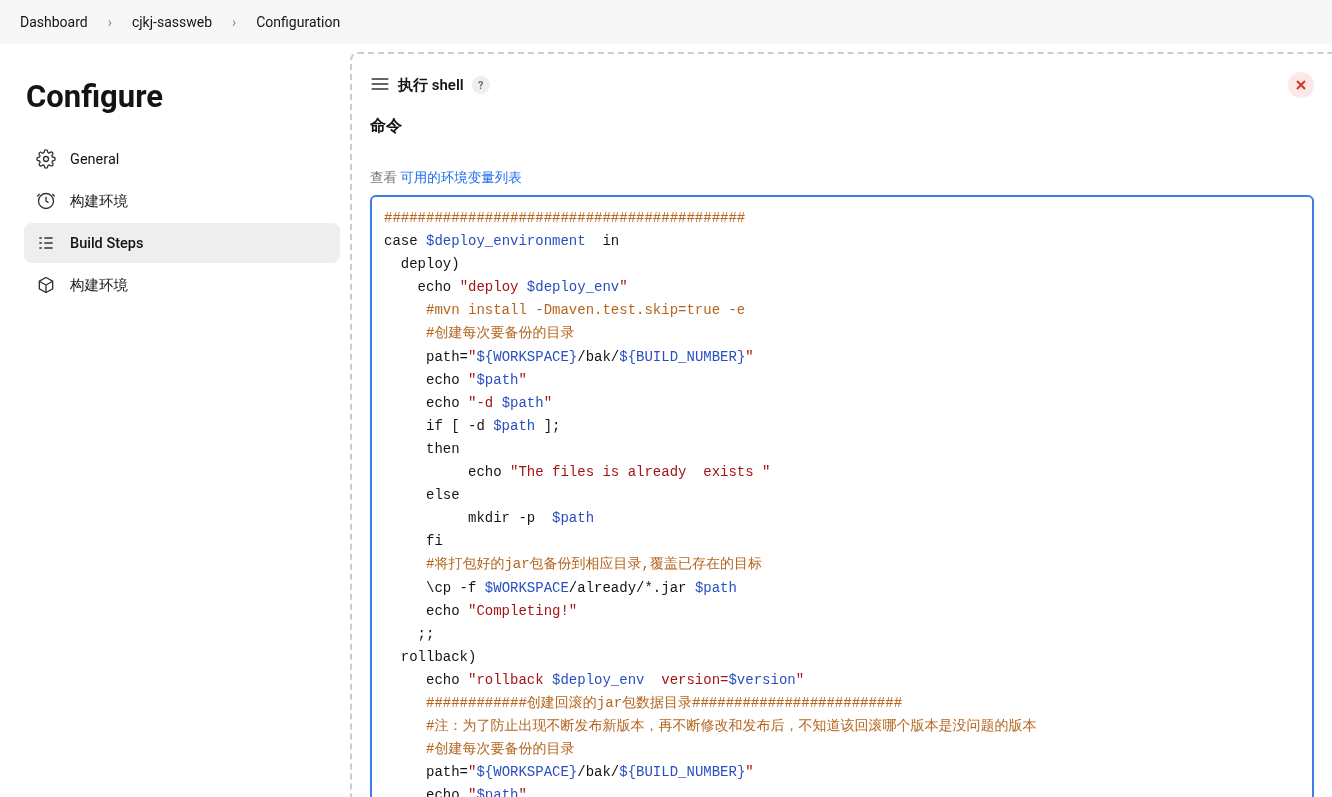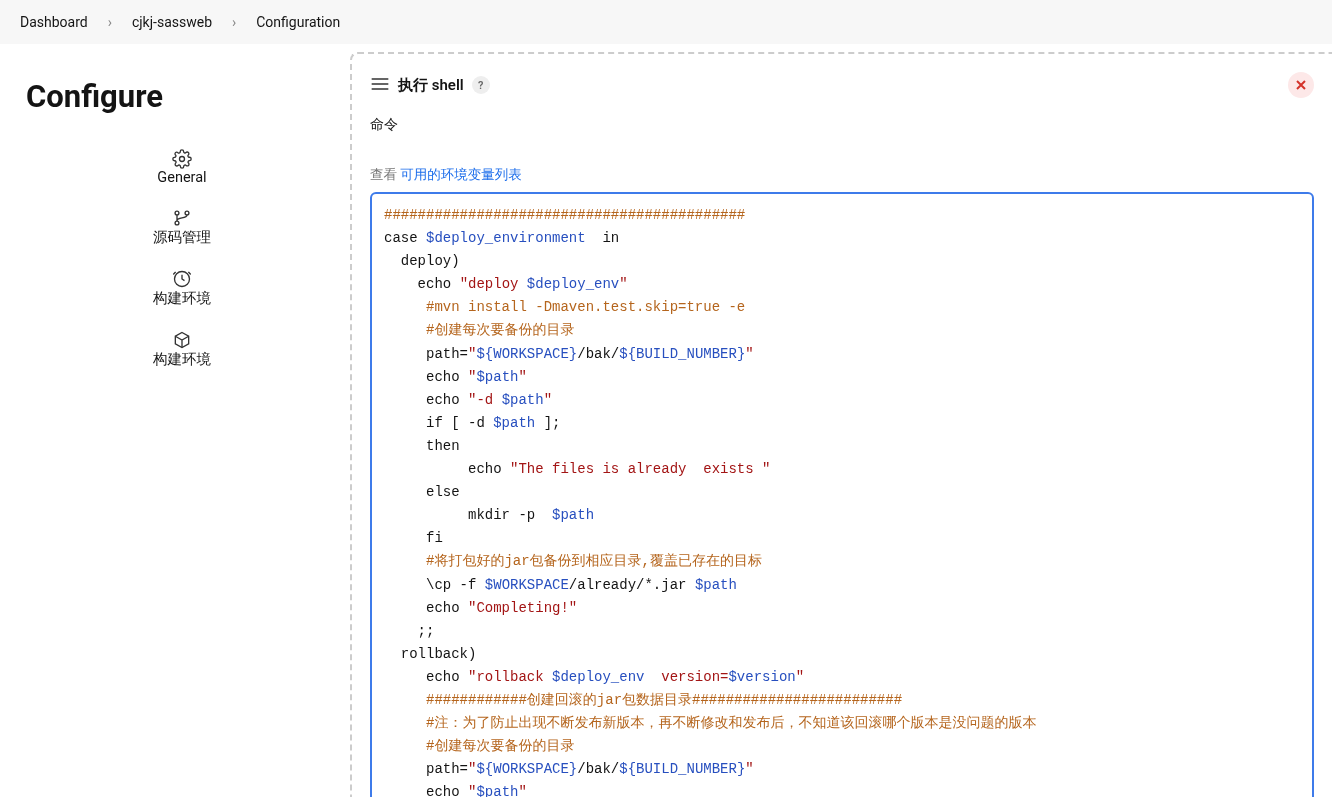--- a/index.html
+++ b/index.html
@@ -26,26 +26,26 @@
     flex-shrink: 0;
   }
   .sidebar h1 {
     font-size: 31px;
     font-weight: 700;
     margin: 14px 0 24px 2px;
   }
   .side-item {
     display: flex;
     align-items: center;
+    gap: 14px;
     padding: 10px 12px;
     border-radius: 8px;
     cursor: pointer;
     font-size: 14.5px;
     margin-bottom: 2px;
-    flex-direction: column;
   }
   .side-item.active { background: #eee; font-weight: 500; }
   .side-item .icon { width: 20px; height: 20px; display: flex; align-items: center; justify-content: center; }
   .side-item .icon svg { width: 20px; height: 20px; stroke: #333; fill: none; stroke-width: 1.6; }
   .main {
     flex: 1;
     border-left: 2px dashed #ccc;
     border-top: 2px dashed #ccc;
     border-top-left-radius: 8px;
     margin-top: 8px;
@@ -68,21 +68,21 @@
     font-size: 11px; font-weight: 600;
   }
   .close-btn {
     margin-left: auto;
     width: 26px; height: 26px; border-radius: 50%;
     background: #fde8e8;
     display: flex; align-items: center; justify-content: center;
     cursor: pointer;
   }
   .close-btn svg { width: 12px; height: 12px; stroke: #d4332a; stroke-width: 2; }
-  .field-label { font-size: 14px; font-weight: 400; margin-bottom: 10px; }
+  .field-label { font-size: 16px; font-weight: 700; margin-bottom: 10px; }
   .hint { font-size: 13.5px; color: #777; margin-bottom: 8px; margin-top: 32px; }
   .hint a { color: #1f6feb; text-decoration: none; }
   .code-box {
     border: 2px solid #3e7bea;
     border-radius: 6px;
     padding: 10px 12px;
     font-family: "SFMono-Regular", Consolas, "Liberation Mono", Menlo, monospace;
     font-size: 14px;
     line-height: 1.65;
     white-space: pre;
@@ -111,44 +111,41 @@
     <div class="side-item">
       <span class="icon">
         <svg viewBox="0 0 24 24">
             <circle cx="12" cy="12" r="3"></circle>
             <path d="M19.4 15a1.65 1.65 0 0 0 .33 1.82l.06.06a2 2 0 1 1-2.83 2.83l-.06-.06a1.65 1.65 0 0 0-1.82-.33 1.65 1.65 0 0 0-1 1.51V21a2 2 0 1 1-4 0v-.09a1.65 1.65 0 0 0-1-1.51 1.65 1.65 0 0 0-1.82.33l-.06.06a2 2 0 1 1-2.83-2.83l.06-.06a1.65 1.65 0 0 0 .33-1.82 1.65 1.65 0 0 0-1.51-1H3a2 2 0 1 1 0-4h.09a1.65 1.65 0 0 0 1.51-1 1.65 1.65 0 0 0-.33-1.82l-.06-.06a2 2 0 1 1 2.83-2.83l.06.06a1.65 1.65 0 0 0 1.82.33h0a1.65 1.65 0 0 0 1-1.51V3a2 2 0 1 1 4 0v.09a1.65 1.65 0 0 0 1 1.51h0a1.65 1.65 0 0 0 1.82-.33l.06-.06a2 2 0 1 1 2.83 2.83l-.06.06a1.65 1.65 0 0 0-.33 1.82v0a1.65 1.65 0 0 0 1.51 1H21a2 2 0 1 1 0 4h-.09a1.65 1.65 0 0 0-1.51 1z"></path>
           </svg>
       </span>
       <span>General</span>
     </div>
 
-    <div class="side-item">
-      <span class="icon">
-        <svg viewBox="0 0 24 24">
-            <circle cx="6" cy="6" r="2.3"></circle>
-            <circle cx="6" cy="18" r="2.3"></circle>
-            <circle cx="18" cy="6" r="2.3"></circle>
-            <path d="M6 8.3v7.4M18 8.3c0 5-12 2-12 7"></path>
-          </svg>
-      </span>
-      <span>源码管理</span>
-    </div>
 
     <div class="side-item">
       <span class="icon">
         <svg viewBox="0 0 24 24">
             <circle cx="12" cy="12" r="9"></circle>
             <path d="M12 7v5l3 2"></path>
             <path d="M4 4l-2 2M20 4l2 2" stroke-linecap="round"></path>
           </svg>
       </span>
       <span>构建环境</span>
     </div>
 
 
+    <div class="side-item active">
+      <span class="icon">
+        <svg viewBox="0 0 24 24">
+            <path d="M4 6h3M4 12h3M4 18h3M10 6h10M10 12h10M10 18h10"></path>
+          </svg>
+      </span>
+      <span>Build Steps</span>
+    </div>
 
     <div class="side-item">
       <span class="icon">
         <svg viewBox="0 0 24 24">
             <path d="M12 3l8 4.5v9L12 21l-8-4.5v-9L12 3z"></path>
             <path d="M4 7.5l8 4.5 8-4.5M12 12v9"></path>
           </svg>
       </span>
       <span>构建环境</span>
     </div>

